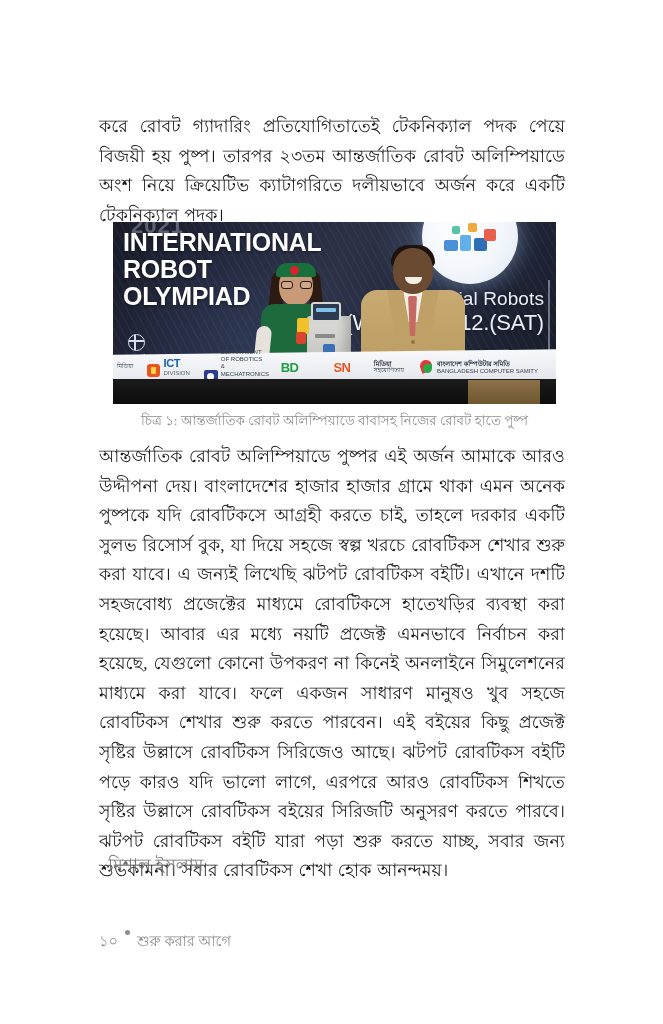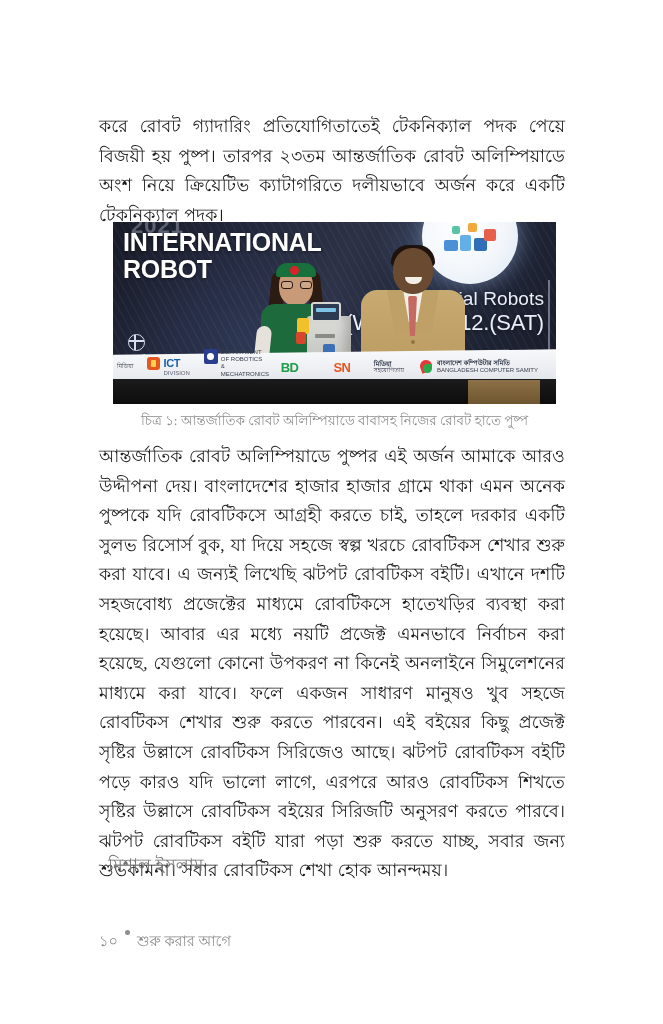--- a/index.html
+++ b/index.html
@@ -201,21 +201,21 @@
   }
   .sponsor-inner {
     position: absolute;
     inset: 0;
     display: flex;
     align-items: center;
     transform: skewY(0.7deg);
     padding: 0 4px;
     font-family: "Liberation Sans", sans-serif;
   }
-  .logo { display: flex; align-items: flex-start; gap: 3px; margin-right: 14px; }
+  .logo { display: flex; align-items: flex-end; gap: 3px; margin-right: 14px; }
   .logo-txt { font-size: 6px; color: #5b6270; line-height: 1.15; }
   .logo-txt b { font-size: 11px; color: #1a62ae; font-weight: 700; display: block; letter-spacing: -.3px; }
 
   .dot-logo { width: 13px; height: 13px; border-radius: 3px; background: #e8561f; position: relative; }
   .dot-logo::after { content:""; position:absolute; left:4px; top:3px; width:5px; height:7px; background:#ffd24a; border-radius:1px; }
   .crest { width: 14px; height: 15px; background:#2b3d8f; border-radius: 2px; position: relative; }
   .crest::after { content:""; position:absolute; left:3.5px; top:3.5px; width:7px; height:7px; border-radius:50%; background:#fff; }
   .bdosn { font-size: 13px; font-weight: 700; color: #1f9e4a; letter-spacing: -.6px; display:flex; align-items:center;}
   .bdosn em { font-style: normal; color:#e8561f;margin-left:32px; }
   .bcs-flower { width: 16px; height: 16px; position: relative; }
@@ -362,20 +362,21 @@
           <i class="g2"></i>
           <i class="g3"></i>
         <i class="g4"></i>
           <i class="g5"></i>
           <i class="g6"></i>
       </div>
 
       <div class="banner-title">
         <span>INTERNATIONAL</span>
         <span>ROBOT</span>
+        <span>OLYMPIAD</span>
       </div>
 
       <div class="iroc">
         <span class="glyph"></span>
         <span class="url">www.iroc.org</span>
       </div>
 
       <div class="divider-bar"></div>
       <div class="theme-line">eme : Social Robots</div>
       <div class="date-line">(WED) - 18.12.(SAT)</div>

